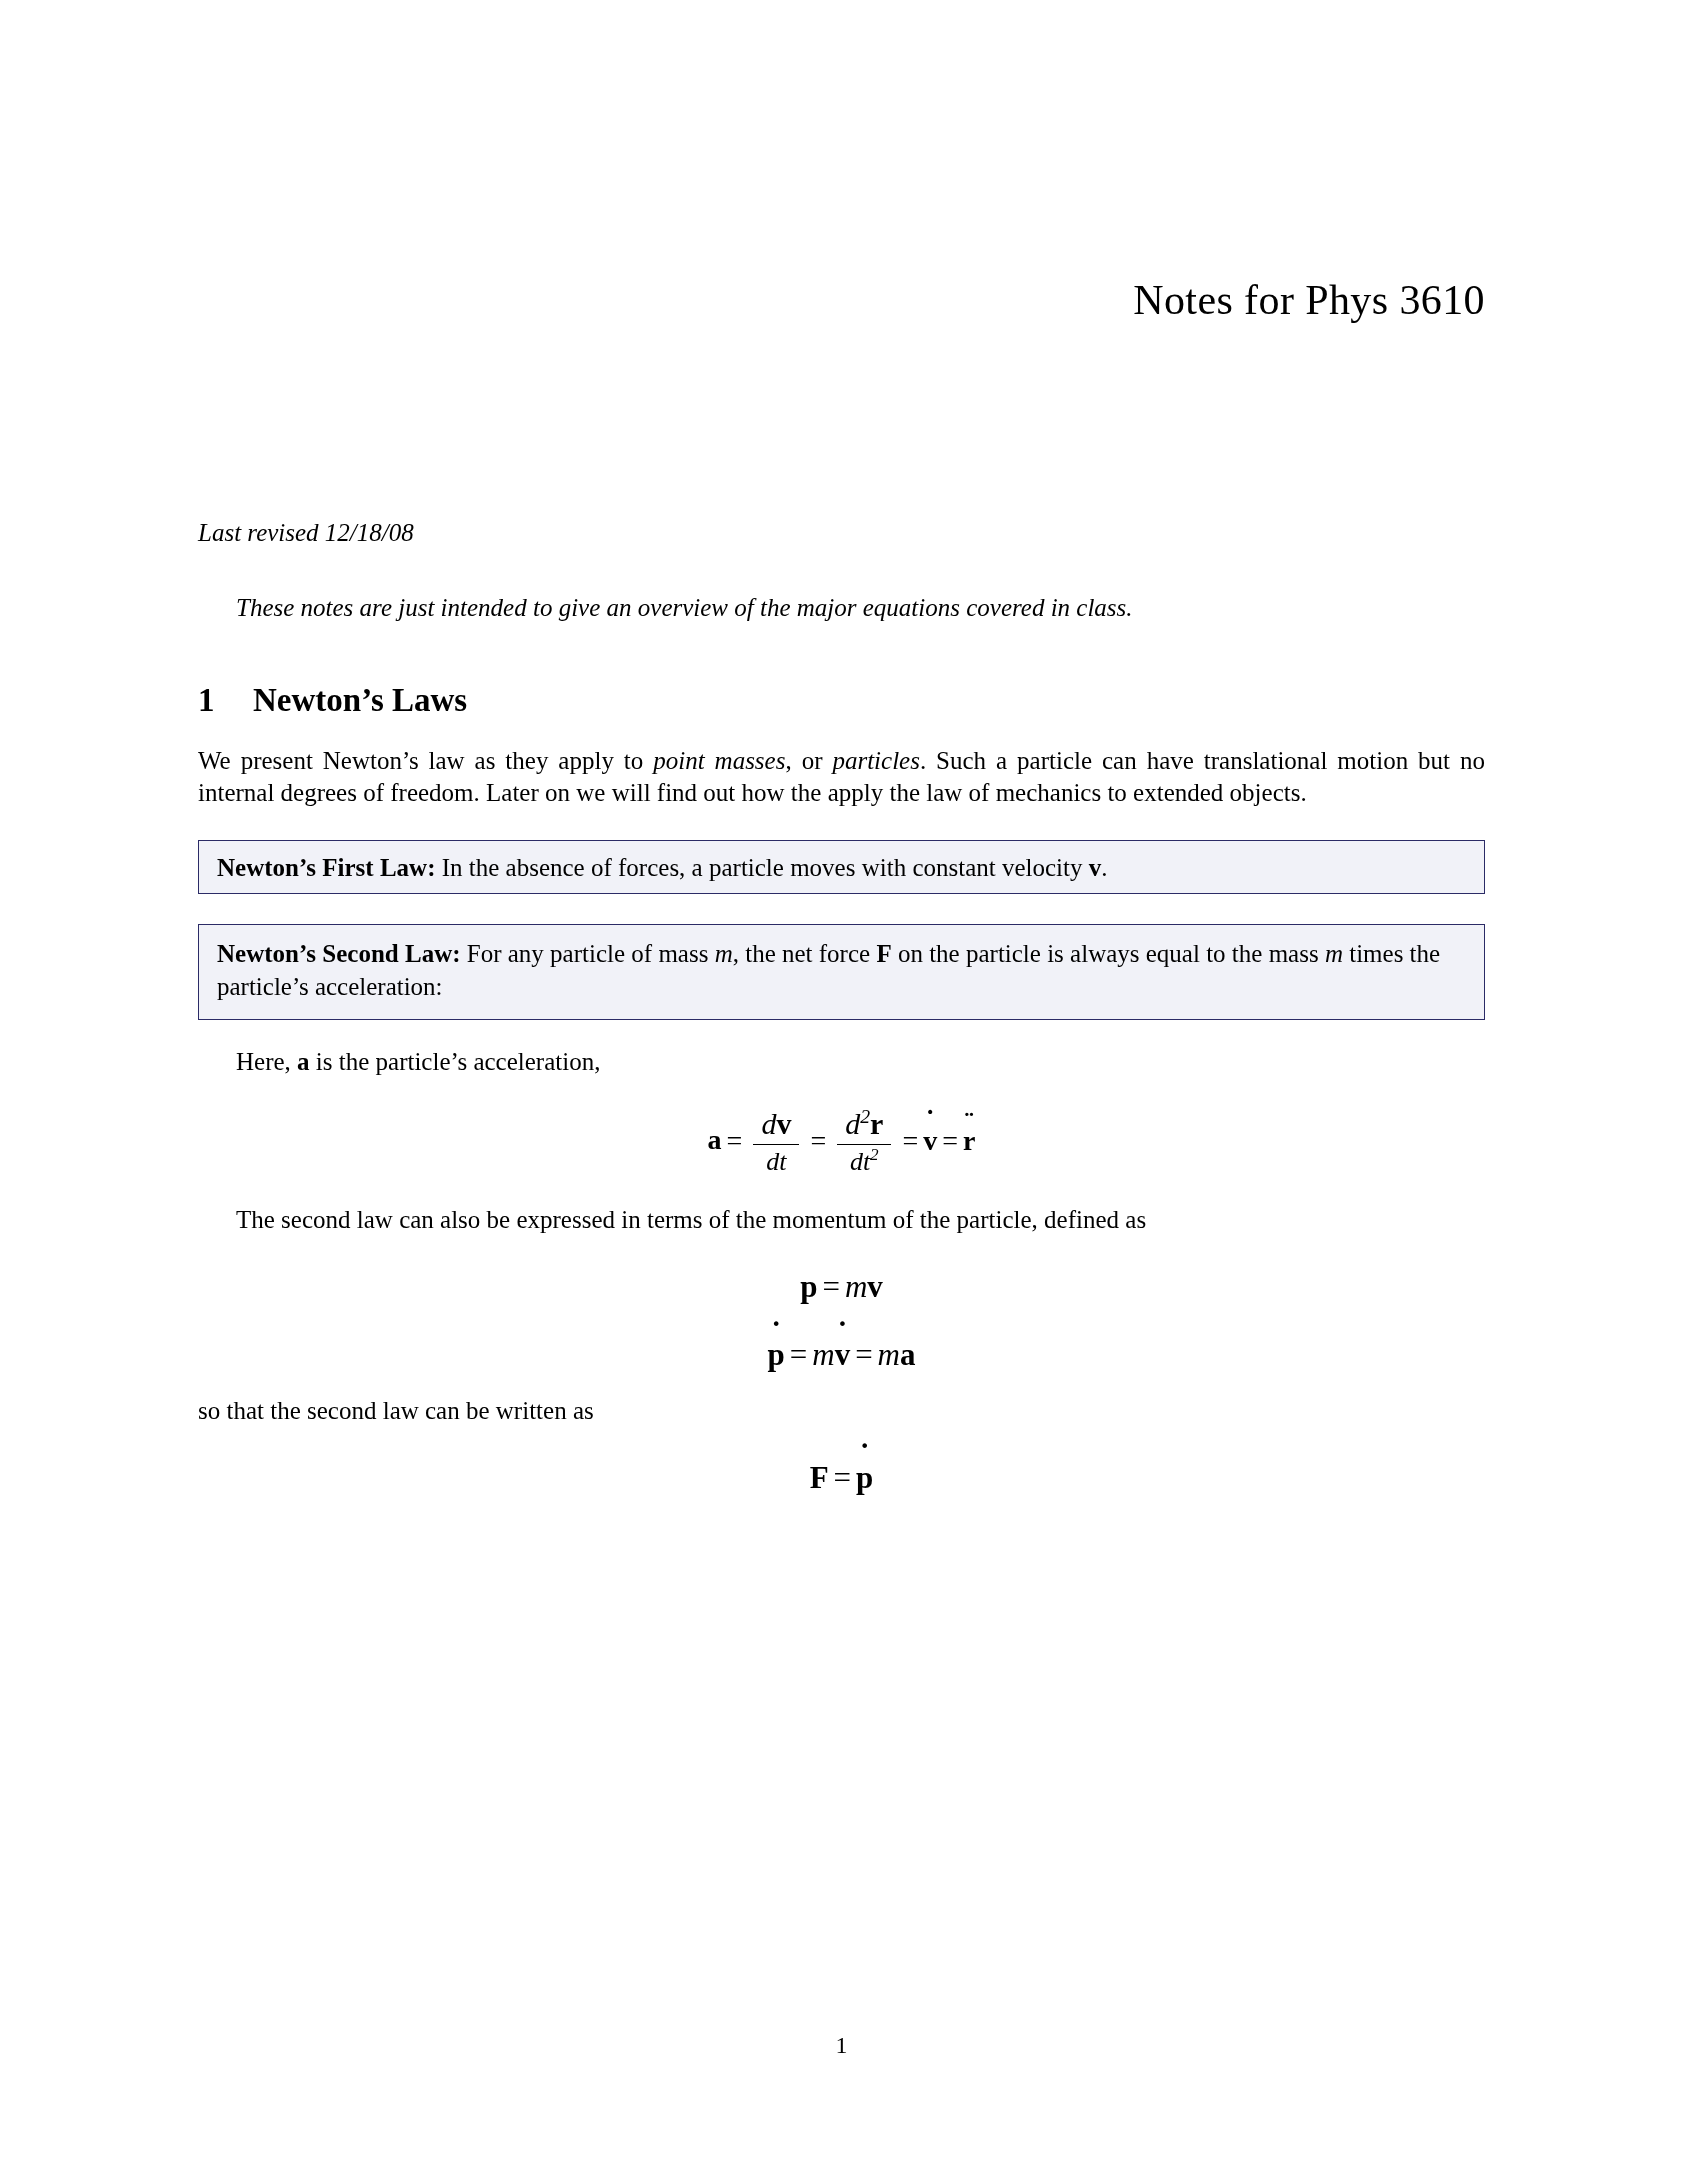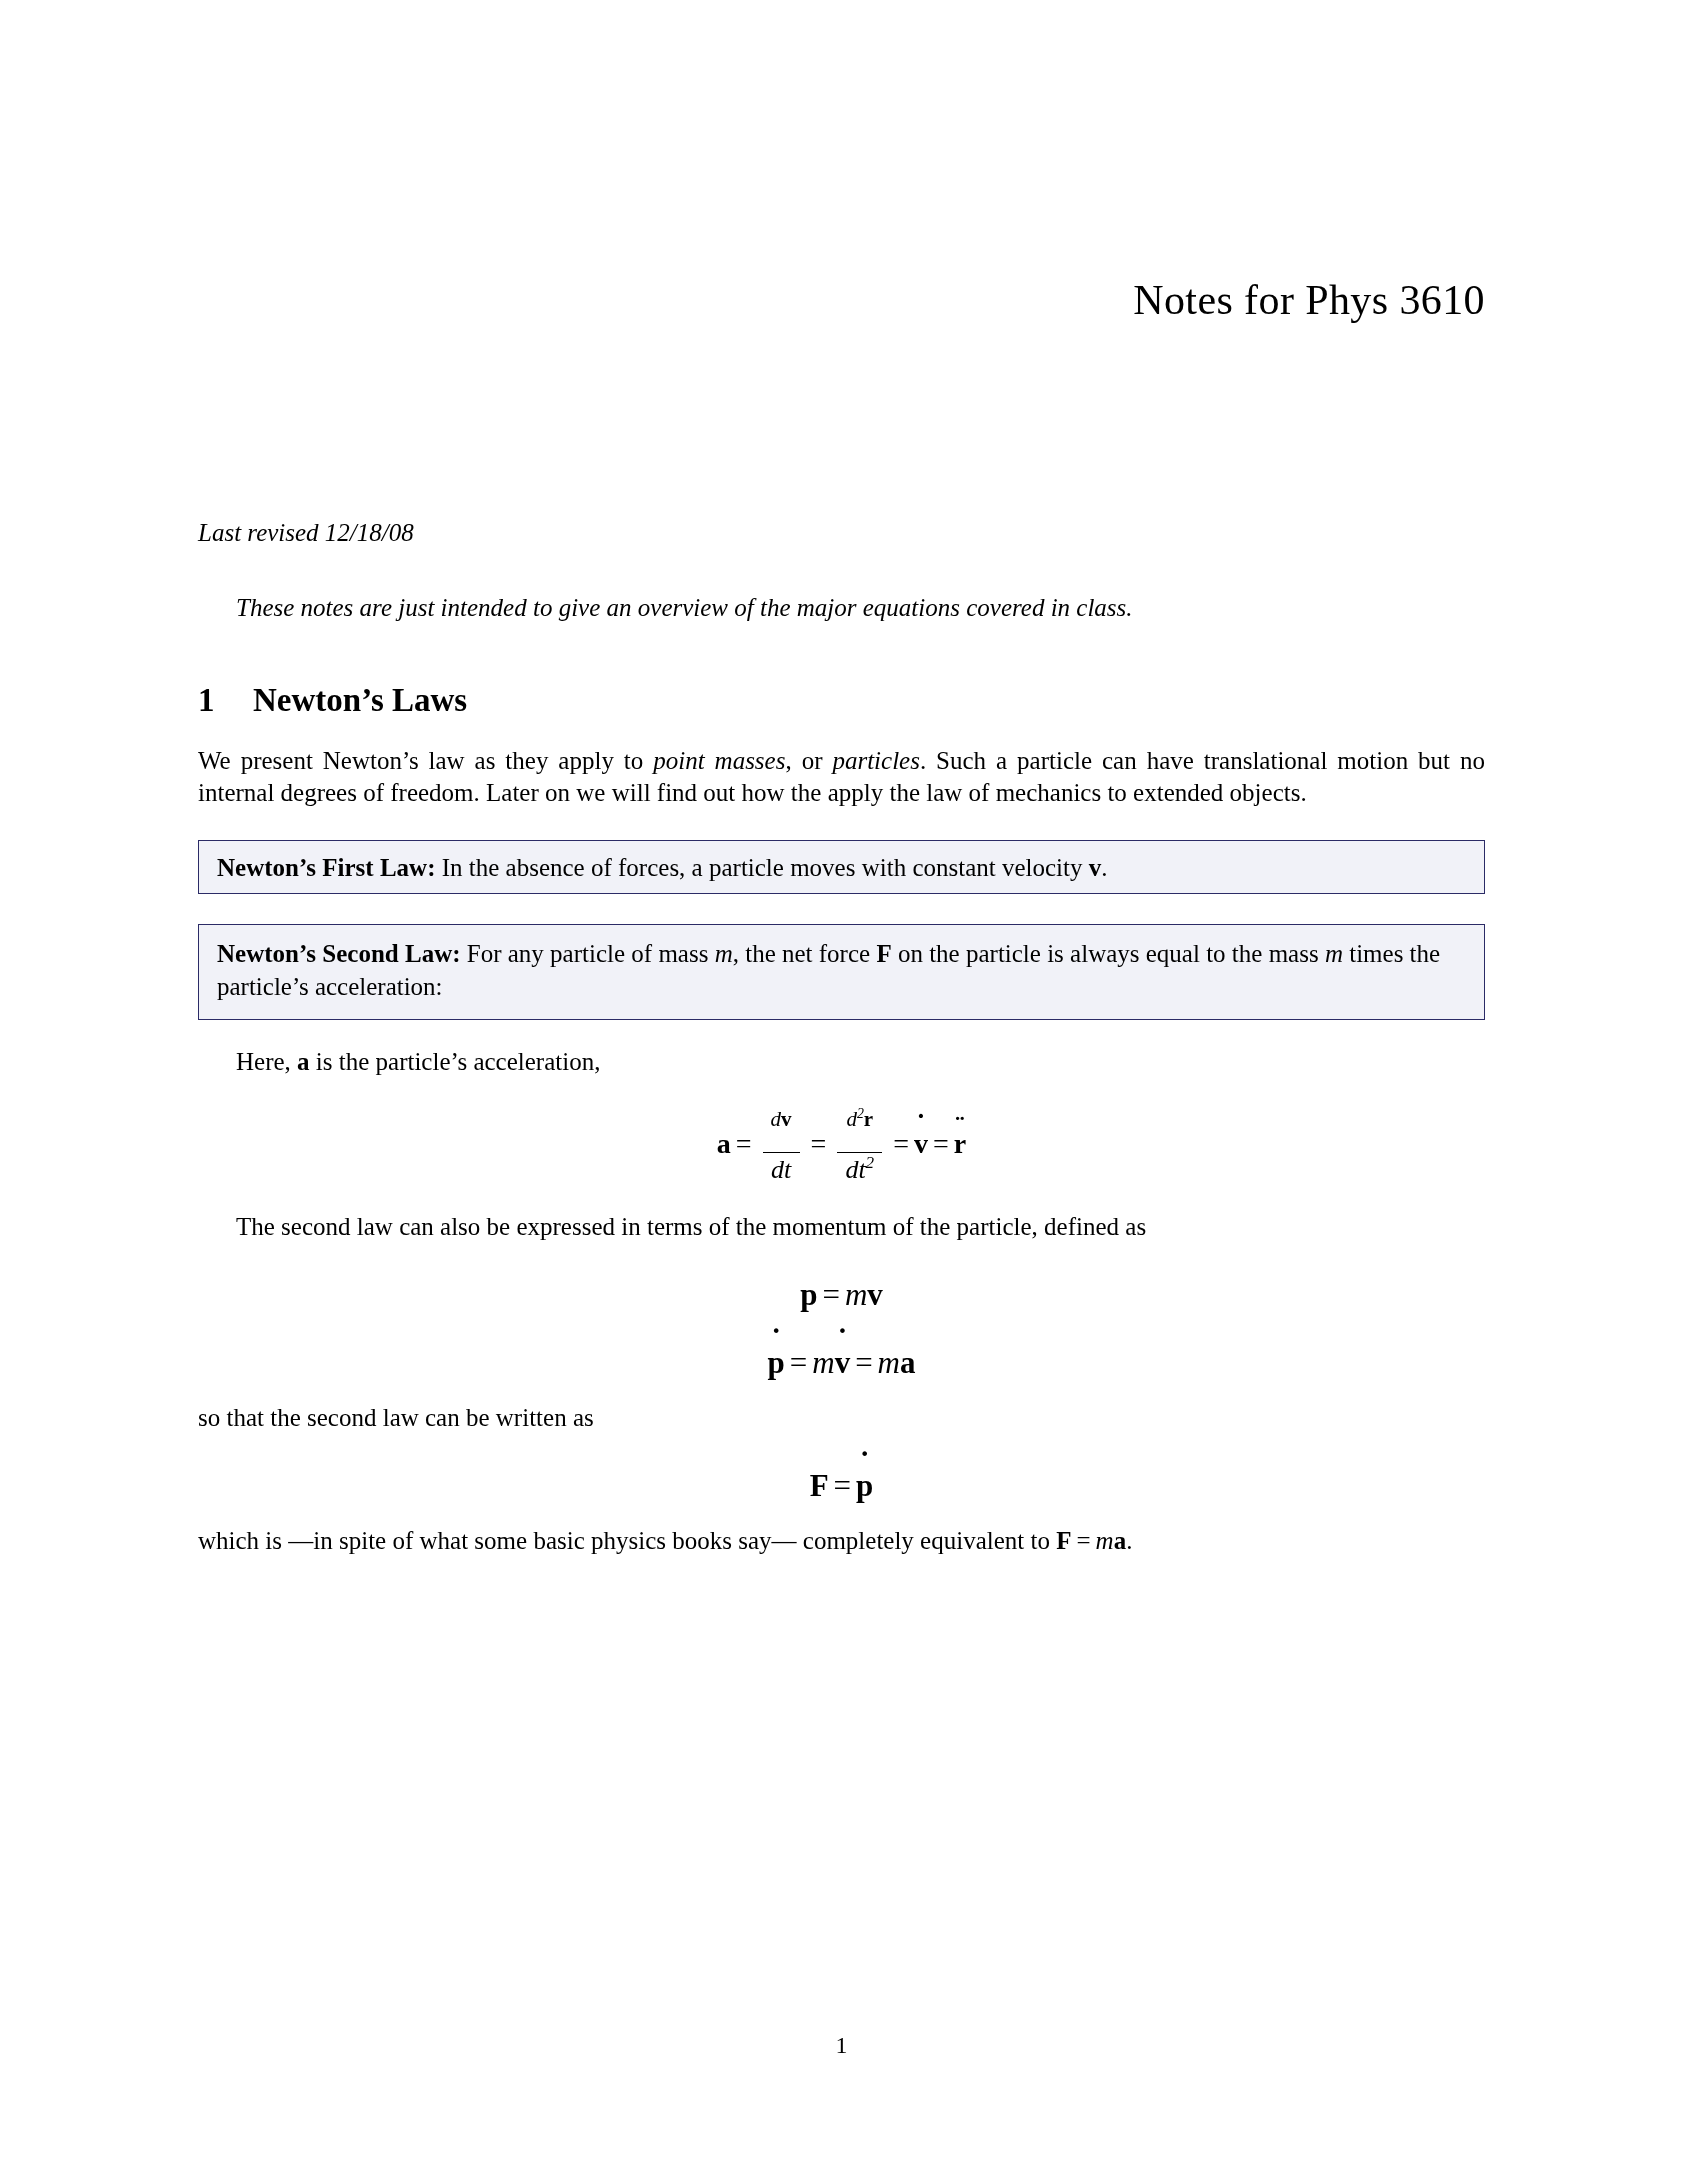--- a/index.html
+++ b/index.html
@@ -119,23 +119,23 @@
   .frac {
     display: inline-block;
     vertical-align: middle;
     text-align: center;
     margin: 0 6px;
     position: relative;
     top: -1px;
   }
   .frac .num {
     display: block;
-    padding: 0 8px 20px 8px;
+    padding: 0 8px 2px 8px;
     border-bottom: 1.4px solid #000;
-    font-size: 21px;
+    font-size: 30px;
     line-height: 1.15;
   }
   .frac .den {
     display: block;
     padding: 2px 8px 0 8px;
     font-size: 26px;
     line-height: 1.15;
   }
   sup.sup { font-size: 0.66em; vertical-align: super; line-height: 0; }
 
@@ -219,20 +219,19 @@
     <div class="display-eq">
       <span class="mb dot1">p</span><span class="mop">=</span><span class="mi">m</span><span class="mb dot1">v</span><span class="mop">=</span><span class="mi">m</span><span class="mb">a</span>
     </div>
 
     <p class="body tight">so that the second law can be written as</p>
 
     <div class="display-eq">
       <span class="mb">F</span><span class="mop">=</span><span class="mb dot1">p</span>
     </div>
 
-    <p class="body tight"><span>which is —in spite of what some basic physics books say— completely equivalent to </span><span class="mb">F</span><span class="mop">=</span><span class="mi">m</span><span class="mb">a</span><span>.</span></p>
 
   </div>
 
   <div class="page-number">1</div>
 
 </div>
 
 
 </body></html>

